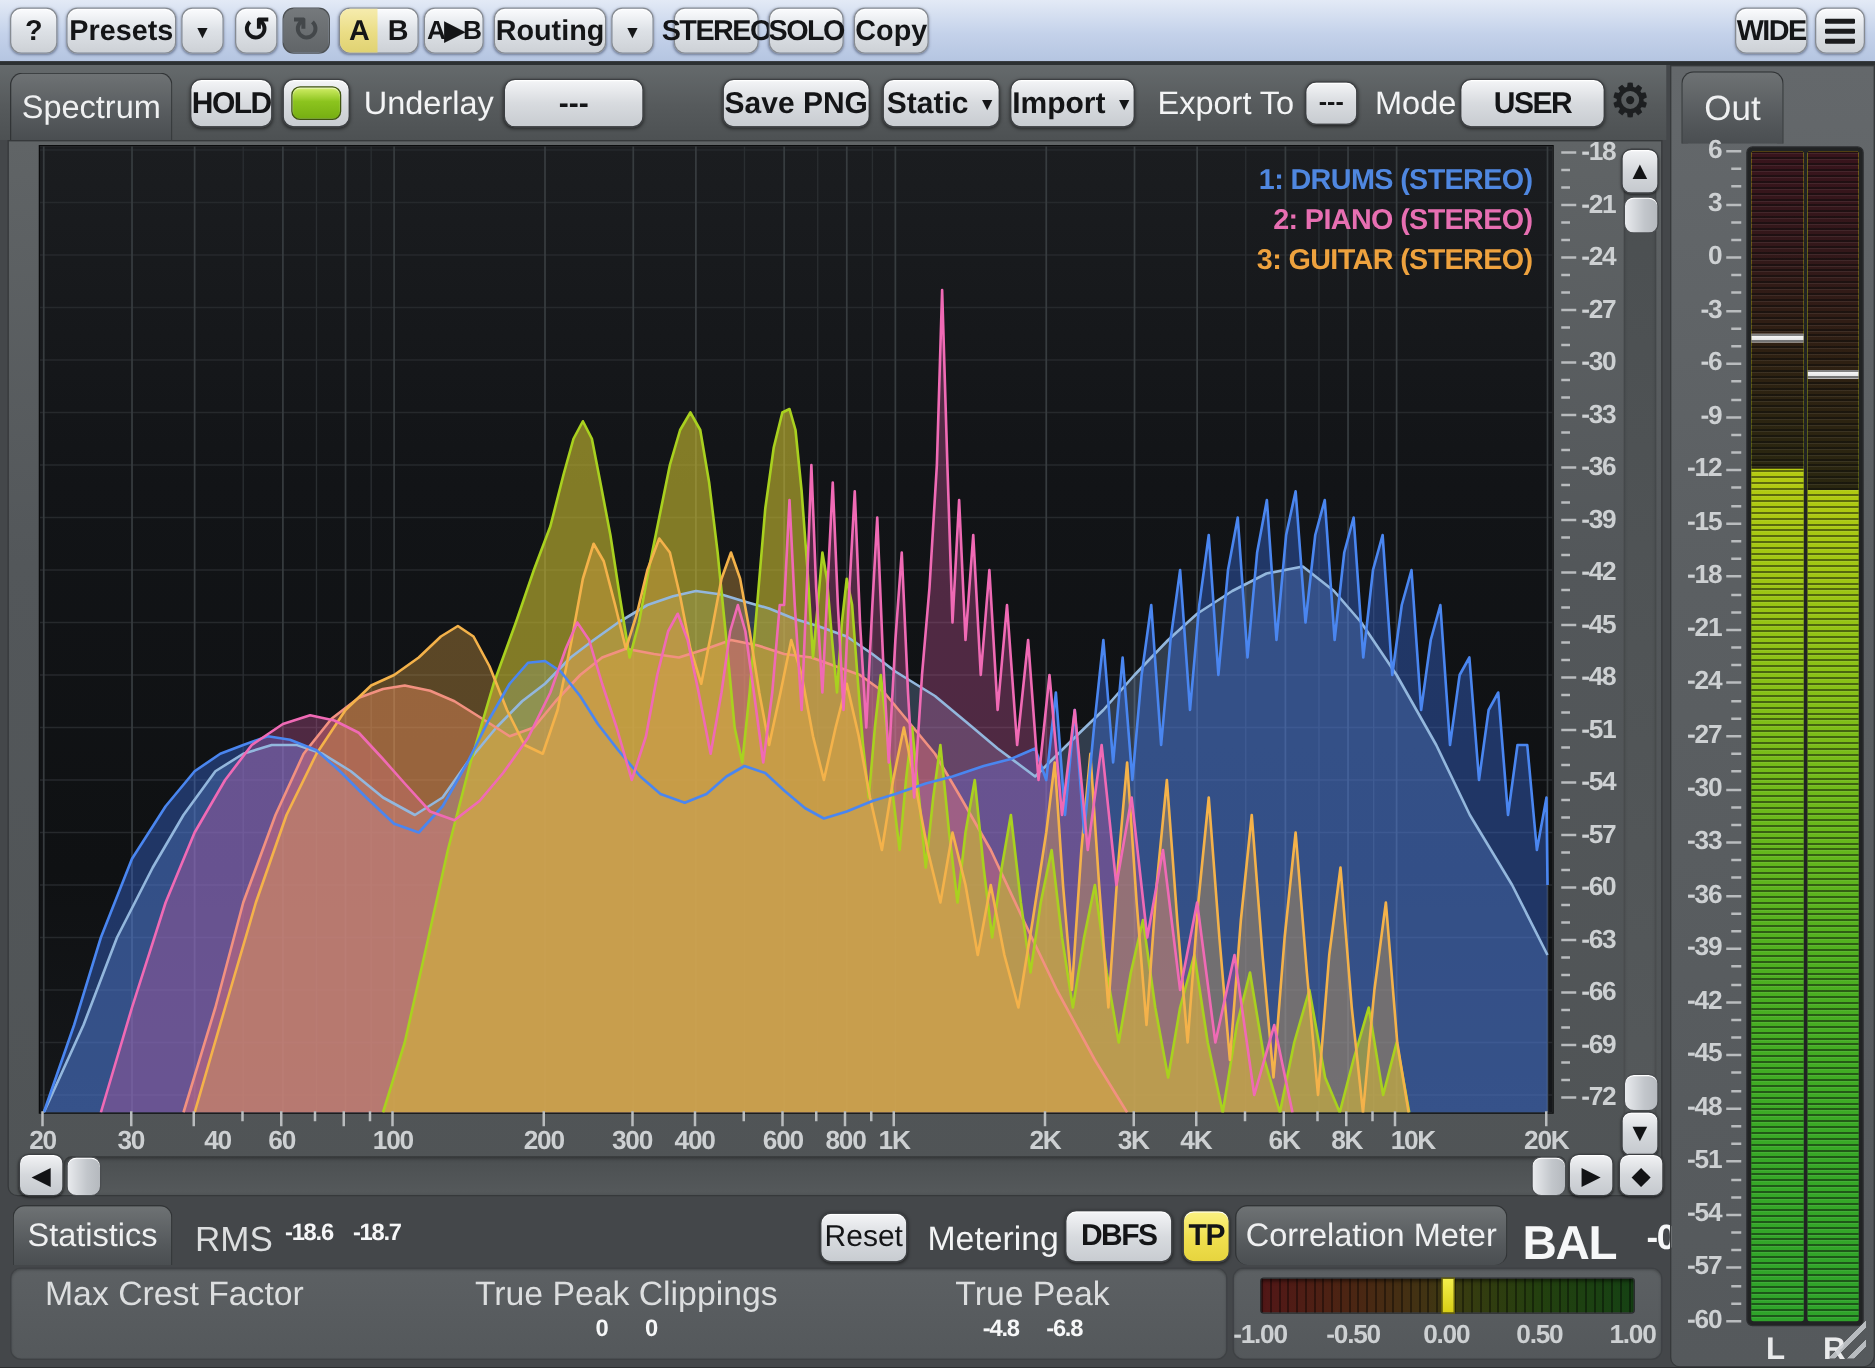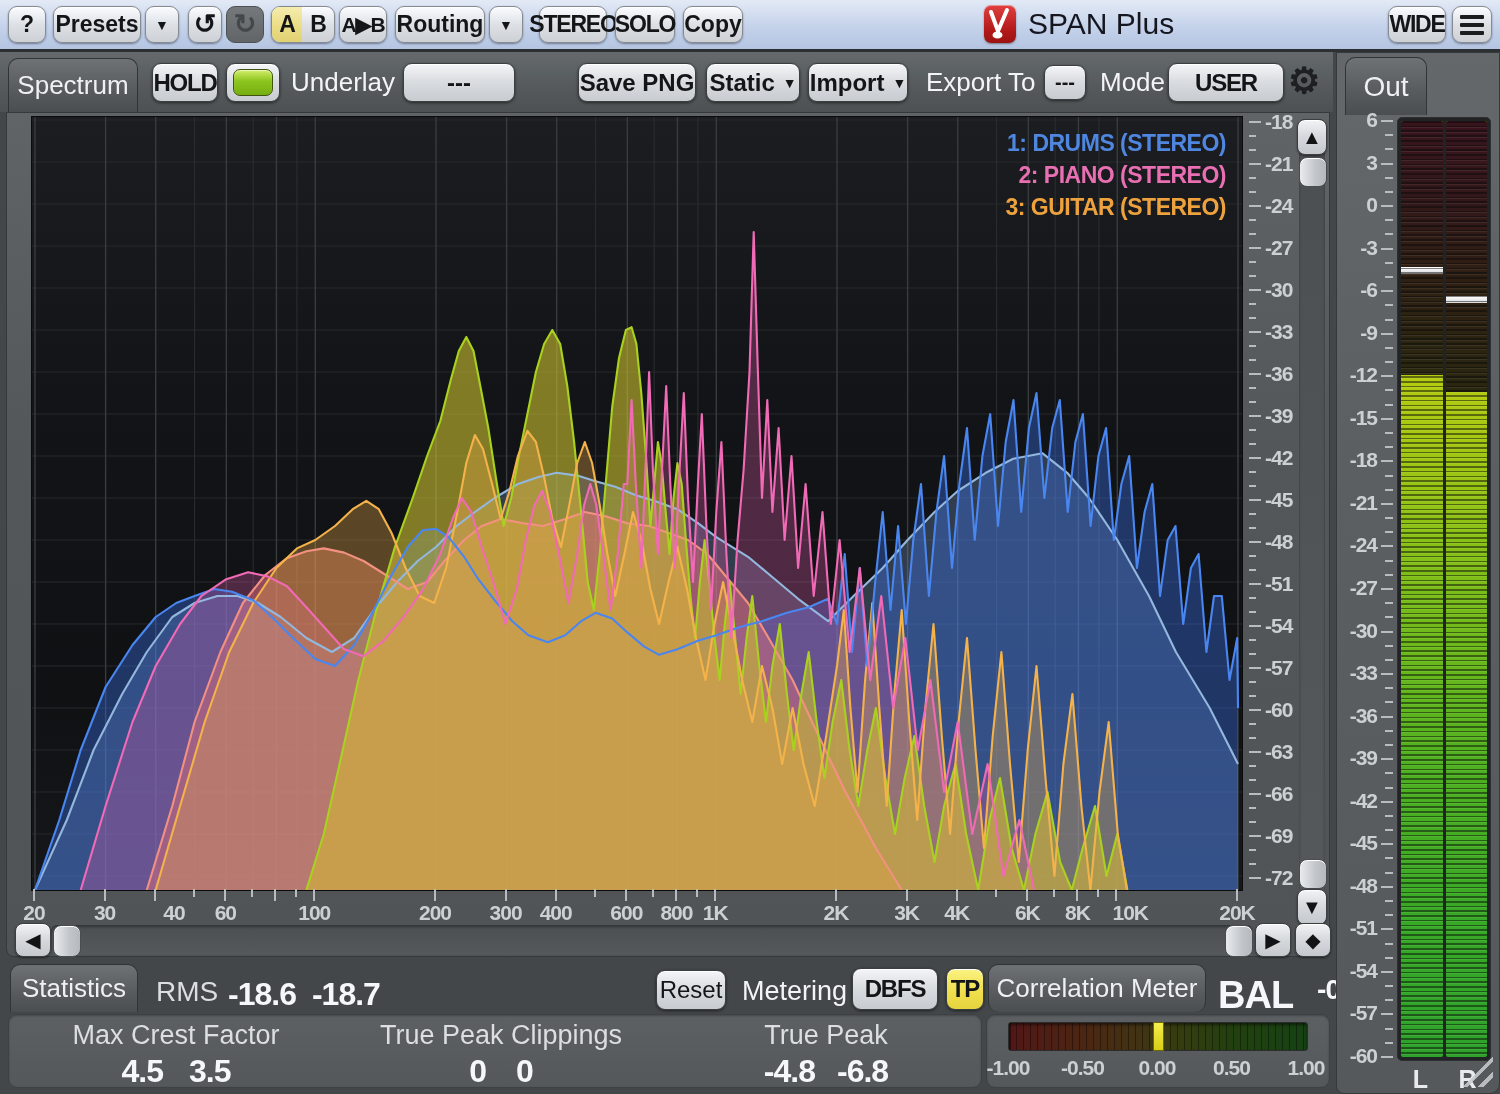--- a/index.html
+++ b/index.html
@@ -65,21 +65,21 @@
     border:1px solid #4a4d50;border-radius:8px;box-shadow:inset 0 1px 0 #fff;}
   .track{position:absolute;background:linear-gradient(#4b4f51,#55595b);border:1px solid #404準44;border-radius:6px;
     box-shadow:inset 0 2px 3px rgba(0,0,0,.35);}
   .hscroll{position:absolute;left:4px;top:810px;width:1322px;height:36px;}
 
   
   .stats-panel{position:absolute;left:6px;top:958px;width:976px;height:134px;}
   .inset{position:absolute;box-sizing:border-box;background:linear-gradient(#5c6063,#54585b);
     border:1px solid #3e4144;border-radius:9px;box-shadow:inset 0 1px 2px rgba(0,0,0,.25);}
   .stat-label{color:#dcdedf;font-size:27px;}
-  .stat-val{color:#f6f7f8;font-size:32px;font-weight:bold;letter-spacing:-1px;}
+  .stat-val{color:#f6f7f8;font-size:19px;font-weight:bold;letter-spacing:-1px;}
   .corr-panel{position:absolute;left:986px;top:958px;width:344px;height:134px;}
   .corr-bar{position:absolute;left:22px;top:64px;width:298px;height:27px;border:1px solid #2a2c2e;border-radius:3px;
     background:linear-gradient(90deg,#521717 0%,#4c2413 22%,#413413 45%,#3a3b10 52%,#23400f 75%,#164214 100%);
     box-shadow:inset 0 2px 3px rgba(0,0,0,.5);}
   .corr-bar:after{content:"";position:absolute;inset:0;
     background:repeating-linear-gradient(90deg,rgba(0,0,0,.38) 0 1.5px,transparent 1.5px 7px);}
   .corr-marker{position:absolute;top:-1px;width:9px;height:27px;background:linear-gradient(#f4ef4c,#d8ce14);
     border:1px solid #6d680a;z-index:2;}
 
   
@@ -121,27 +121,20 @@
       <span class="seg-b cond">B</span>
     </div>
     <div class="tbtn cond" style="left:339px;width:48px;font-size:21px;">A▶B</div>
     <div class="tbtn" style="left:395px;width:90px;">Routing</div>
     <div class="tbtn" style="left:489px;width:34px;">
         <span class="arrow-glyph">▼</span>
       </div>
     <div class="tbtn cond" style="left:539px;width:68px;">STEREO</div>
     <div class="tbtn cond" style="left:615px;width:60px;">SOLO</div>
     <div class="tbtn" style="left:683px;width:60px;">Copy</div>
-    <div class="title-wrap">
-      <svg class="logo" viewBox="0 0 32 38">
-        <path d="M7 7 L14 26 L23 5" stroke="#ffffff" stroke-width="4" fill="none" stroke-linecap="round"></path>
-        <ellipse cx="13.5" cy="30" rx="5" ry="3.6" fill="#ffffff"></ellipse>
-      </svg>
-      <span class="app-title">SPAN Plus</span>
-    </div>
     <div class="tbtn cond" style="left:1388px;width:58px;">WIDE</div>
     <div class="tbtn" style="left:1452px;width:40px;">
       <span class="burger">
           <i></i>
           <i></i>
           <i></i>
         </span>
     </div>
   </div>
 
@@ -398,26 +391,22 @@
     <div style="position:absolute;left:222px;top:18px;display:flex;gap:16px;">
       <span class="stat-val">-18.6</span>
       <span class="stat-val">-18.7</span>
     </div>
     <div class="gbtn" style="left:650px;top:12px;width:70px;height:40px;font-size:24px;font-weight:normal;">Reset</div>
     <div class="wlabel" style="left:736px;top:18px;font-size:27px;">Metering</div>
     <div class="gbtn cond" style="left:846px;top:10px;width:86px;height:42px;">DBFS</div>
     <div class="gbtn cond" style="left:940px;top:10px;width:38px;height:42px;background:linear-gradient(#fbf282,#f0df4e 55%,#e6d43e);">TP</div>
 
     <div class="inset" style="left:2px;top:56px;width:974px;height:74px;"></div>
-    <div style="position:absolute;left:30px;top:62px;width:280px;text-align:center;">
+    <div style="position:absolute;left:30px;top:62px;width:280px;text-align:left;">
       <div class="stat-label">Max Crest Factor</div>
-      <div style="display:flex;gap:26px;justify-content:center;margin-top:2px;">
-        <span class="stat-val">4.5</span>
-        <span class="stat-val">3.5</span>
-      </div>
     </div>
     <div style="position:absolute;left:355px;top:62px;width:280px;text-align:center;">
       <div class="stat-label">True Peak Clippings</div>
       <div style="display:flex;gap:30px;justify-content:center;margin-top:2px;">
         <span class="stat-val">0</span>
         <span class="stat-val">0</span>
       </div>
     </div>
     <div style="position:absolute;left:680px;top:62px;width:280px;text-align:center;">
       <div class="stat-label">True Peak</div>

